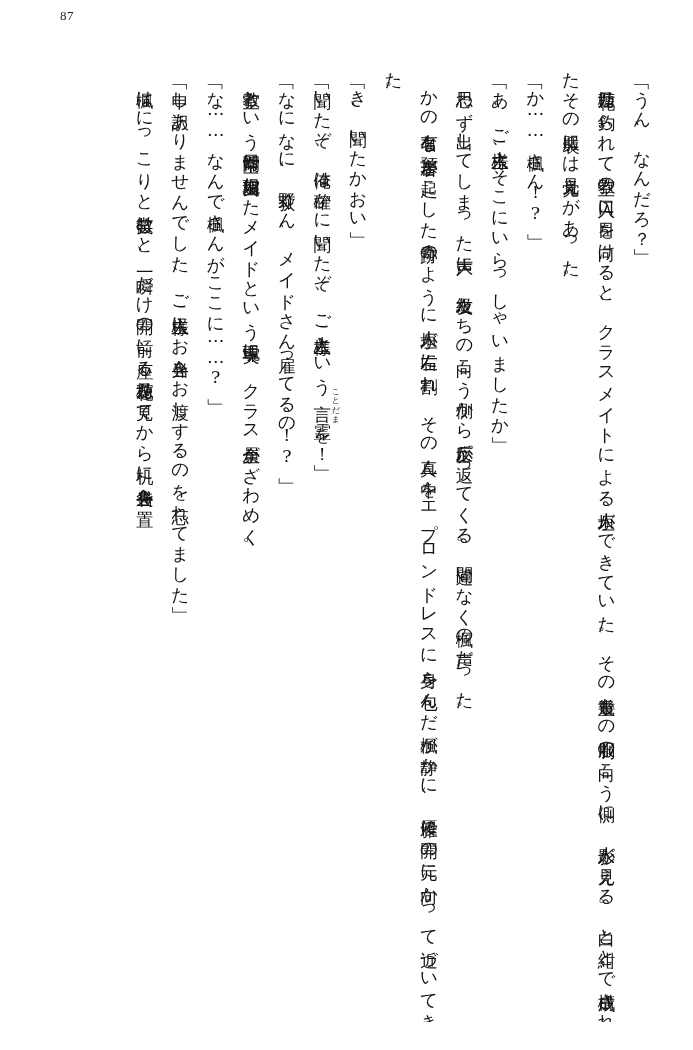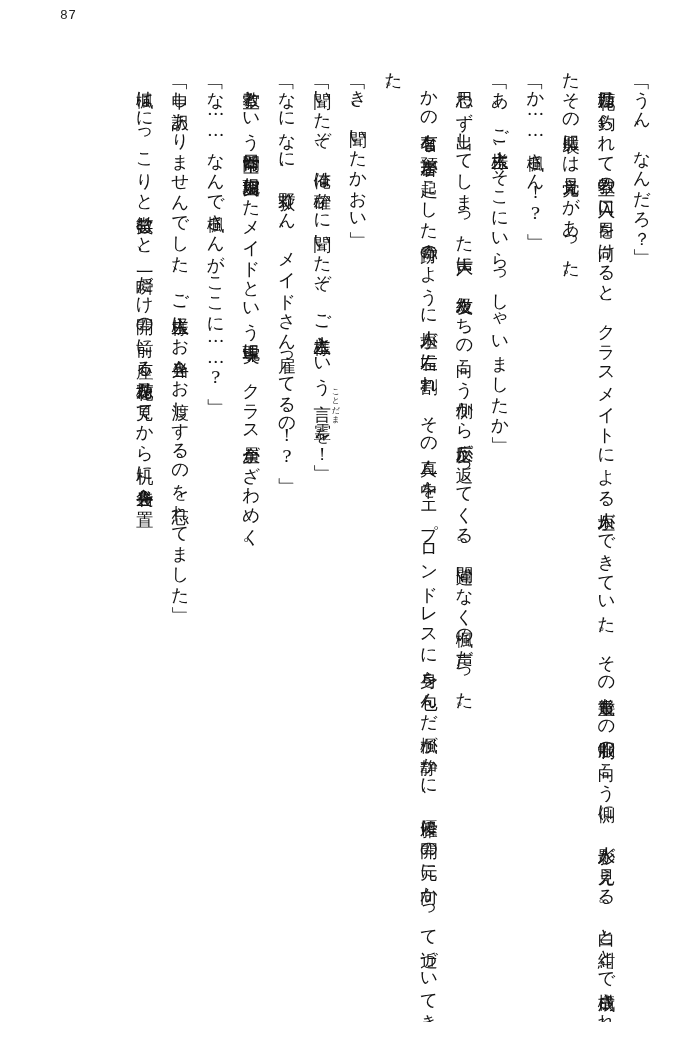--- a/index.html
+++ b/index.html
@@ -18,21 +18,21 @@
     background: #ffffff;
     overflow: hidden;
     box-sizing: border-box;
   }
   
   #page-number {
     position: absolute;
     top: 8px;
     left: 60px;
     font-size: 13px;
-    font-family: Liberation Mono, monospace;
+    font-family: Liberation Serif, serif;
     color: #222222;
     letter-spacing: 0.5px;
   }
   
   #body-text {
     position: absolute;
     top: 60px;
     right: 34px;
     bottom: 28px;
     left: 34px;

